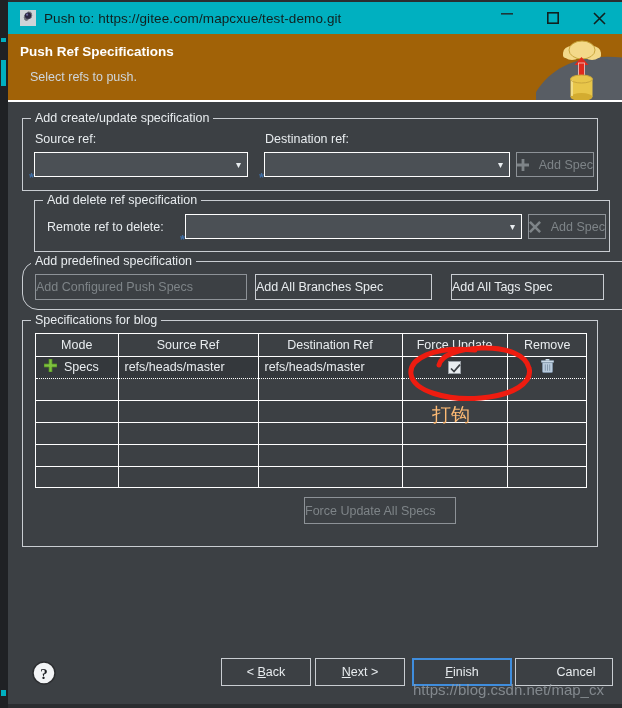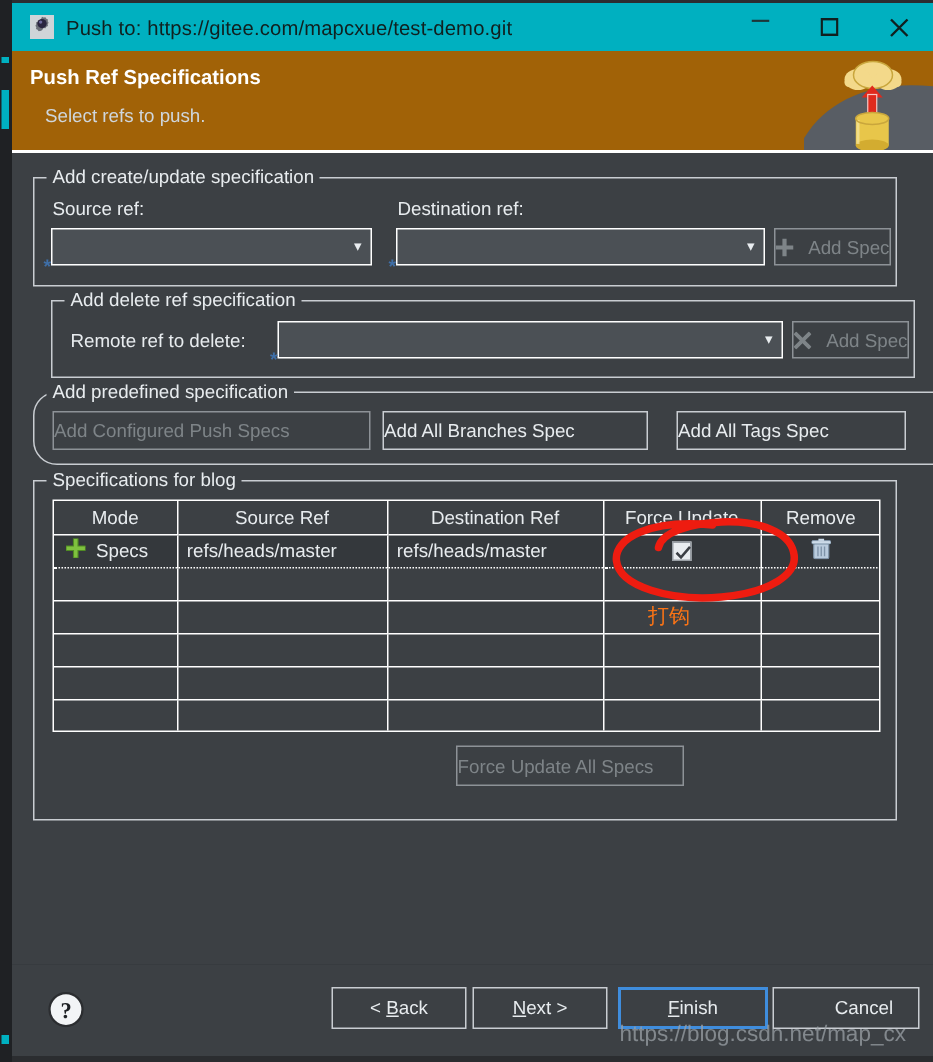--- a/index.html
+++ b/index.html
@@ -182,21 +182,21 @@
   }
   .nav-btn.focus { border: 2px solid #3f8ddd; }
   .mn { text-decoration: underline; }
 
   
   .anno-ellipse {
     position: absolute; pointer-events: none;
   }
   .anno-text {
     position: absolute;
-    color: #f97316; font-size: 14px;
+    color: #fdba74; font-size: 19px;
     font-family: "DejaVu Sans", sans-serif;
     white-space: nowrap;
   }
   .watermark {
     position: absolute;
     font-size: 15px; color: #9aa0a6; opacity: .75;
     white-space: nowrap;
     font-family: "Liberation Sans", sans-serif;
   }
   .left-strip {

